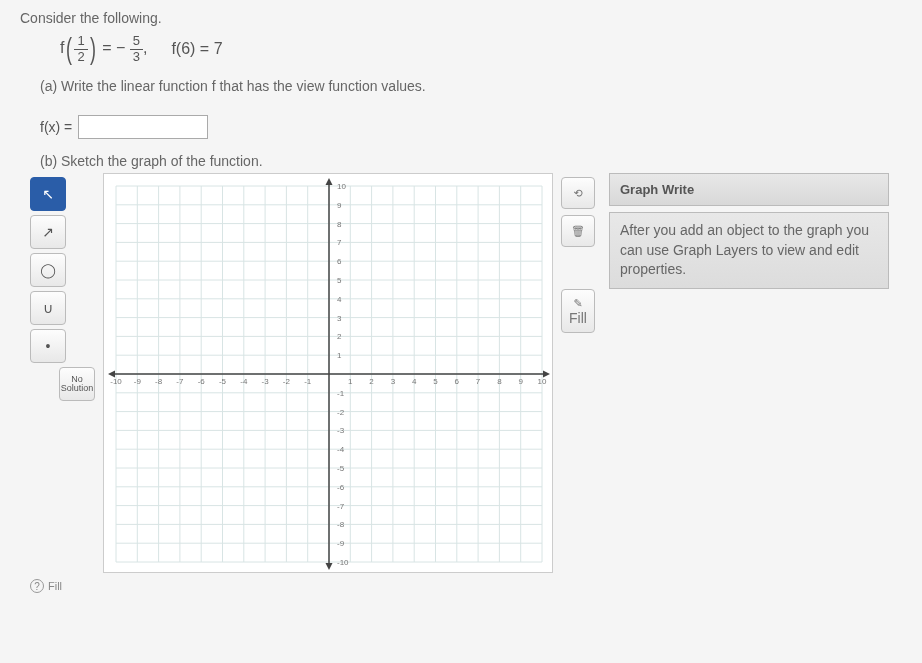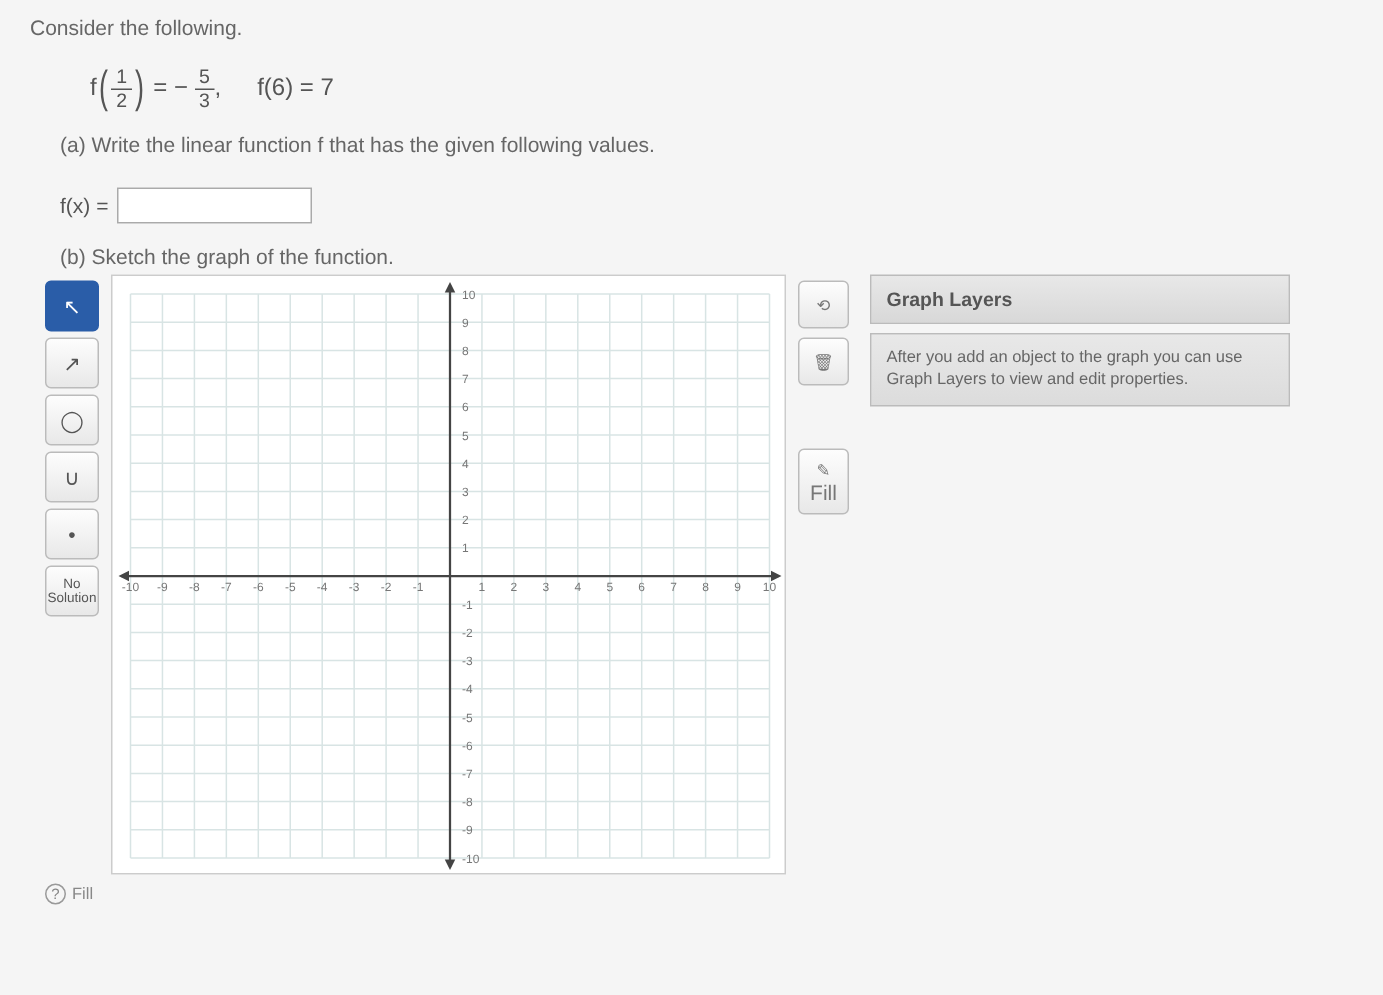--- a/index.html
+++ b/index.html
@@ -5,21 +5,21 @@
     * { margin: 0; padding: 0; box-sizing: border-box; }
     body {
       font-family: Arial, Helvetica, sans-serif;
       background: #f5f5f5;
       color: #555;
       width: 922px;
       height: 663px;
       overflow: hidden;
       padding: 10px 20px;
     }
-    .intro { margin-bottom: 16px; font-size: 14px; color: #666; }
+    .intro { margin-bottom: 6px; font-size: 14px; color: #666; }
     .math-row {
       display: flex;
       align-items: center;
       gap: 24px;
       margin: 6px 0 12px 40px;
       font-size: 16px;
       color: #555;
     }
     .frac {
       display: inline-flex;
@@ -60,21 +60,21 @@
       background: linear-gradient(#fdfdfd, #e8e8e8);
       border-radius: 4px;
       display: flex;
       align-items: center;
       justify-content: center;
       cursor: pointer;
       font-size: 14px;
       color: #555;
     }
     .tool-btn.active { background: #2a5da8; color: #fff; border-color: #2a5da8; }
-    .tool-btn.small-text { font-size: 9px; line-height: 1; text-align: left; flex-direction: column; }
+    .tool-btn.small-text { font-size: 9px; line-height: 1; text-align: left; flex-direction: column; margin-left: 29px; }
     .graph-wrap {
       position: relative;
       width: 450px;
       height: 400px;
       border: 1px solid #ccc;
       background: #fff;
       overflow: hidden;
     }
     .graph-wrap svg { display: block; }
     .side-tools {
@@ -108,21 +108,21 @@
       border: 1px solid #bbb;
       padding: 8px 10px;
       font-weight: bold;
       font-size: 13px;
       color: #555;
     }
     .layers-body {
       background: linear-gradient(#e8e8e8, #dcdcdc);
       border: 1px solid #bbb;
       padding: 8px 10px;
-      font-size: 11px;
+      font-size: 14px;
       color: #666;
       line-height: 1.4;
     }
     .footer-help {
       margin-top: 6px;
       margin-left: 10px;
       display: flex;
       align-items: center;
       gap: 4px;
       font-size: 11px;
@@ -152,21 +152,21 @@
     <span> = </span>
     <span>−</span>
     <span class="frac">
         <span class="num">5</span>
         <span class="den">3</span>
       </span><span>,</span>
   </span>
   <span>f(6) = 7</span>
 </div>
 
-<div class="part-label">(a) Write the linear function f that has the given following values.</div>
+<div class="part-label">(a) Write the linear function f that has the view function values.</div>
 <div class="fx-row">
   <span>f(x) =</span>
   <input type="text" value="" style="">
 </div>
 
 <div class="part-label">(b) Sketch the graph of the function.</div>
 
 <div class="graph-area">
   <div class="toolbox">
     <div class="tool-btn active">
@@ -291,21 +291,21 @@
         <span>🗑</span>
       </div>
     <div style="height:30px"></div>
     <div class="mini-btn" style="flex-direction:column;height:44px">
       <span>✎</span>
       <span style="font-size:14px">Fill</span>
     </div>
   </div>
 
   <div class="layers-panel">
-    <div class="layers-header">Graph Layers</div>
+    <div class="layers-header">Graph Write</div>
     <div class="layers-body">After you add an object to the graph you can use Graph Layers to view and edit properties.</div>
   </div>
 </div>
 
 <div class="footer-help">
   <span class="help-icon">?</span>
   <span>Fill</span>
 </div>
 
 </body></html>

